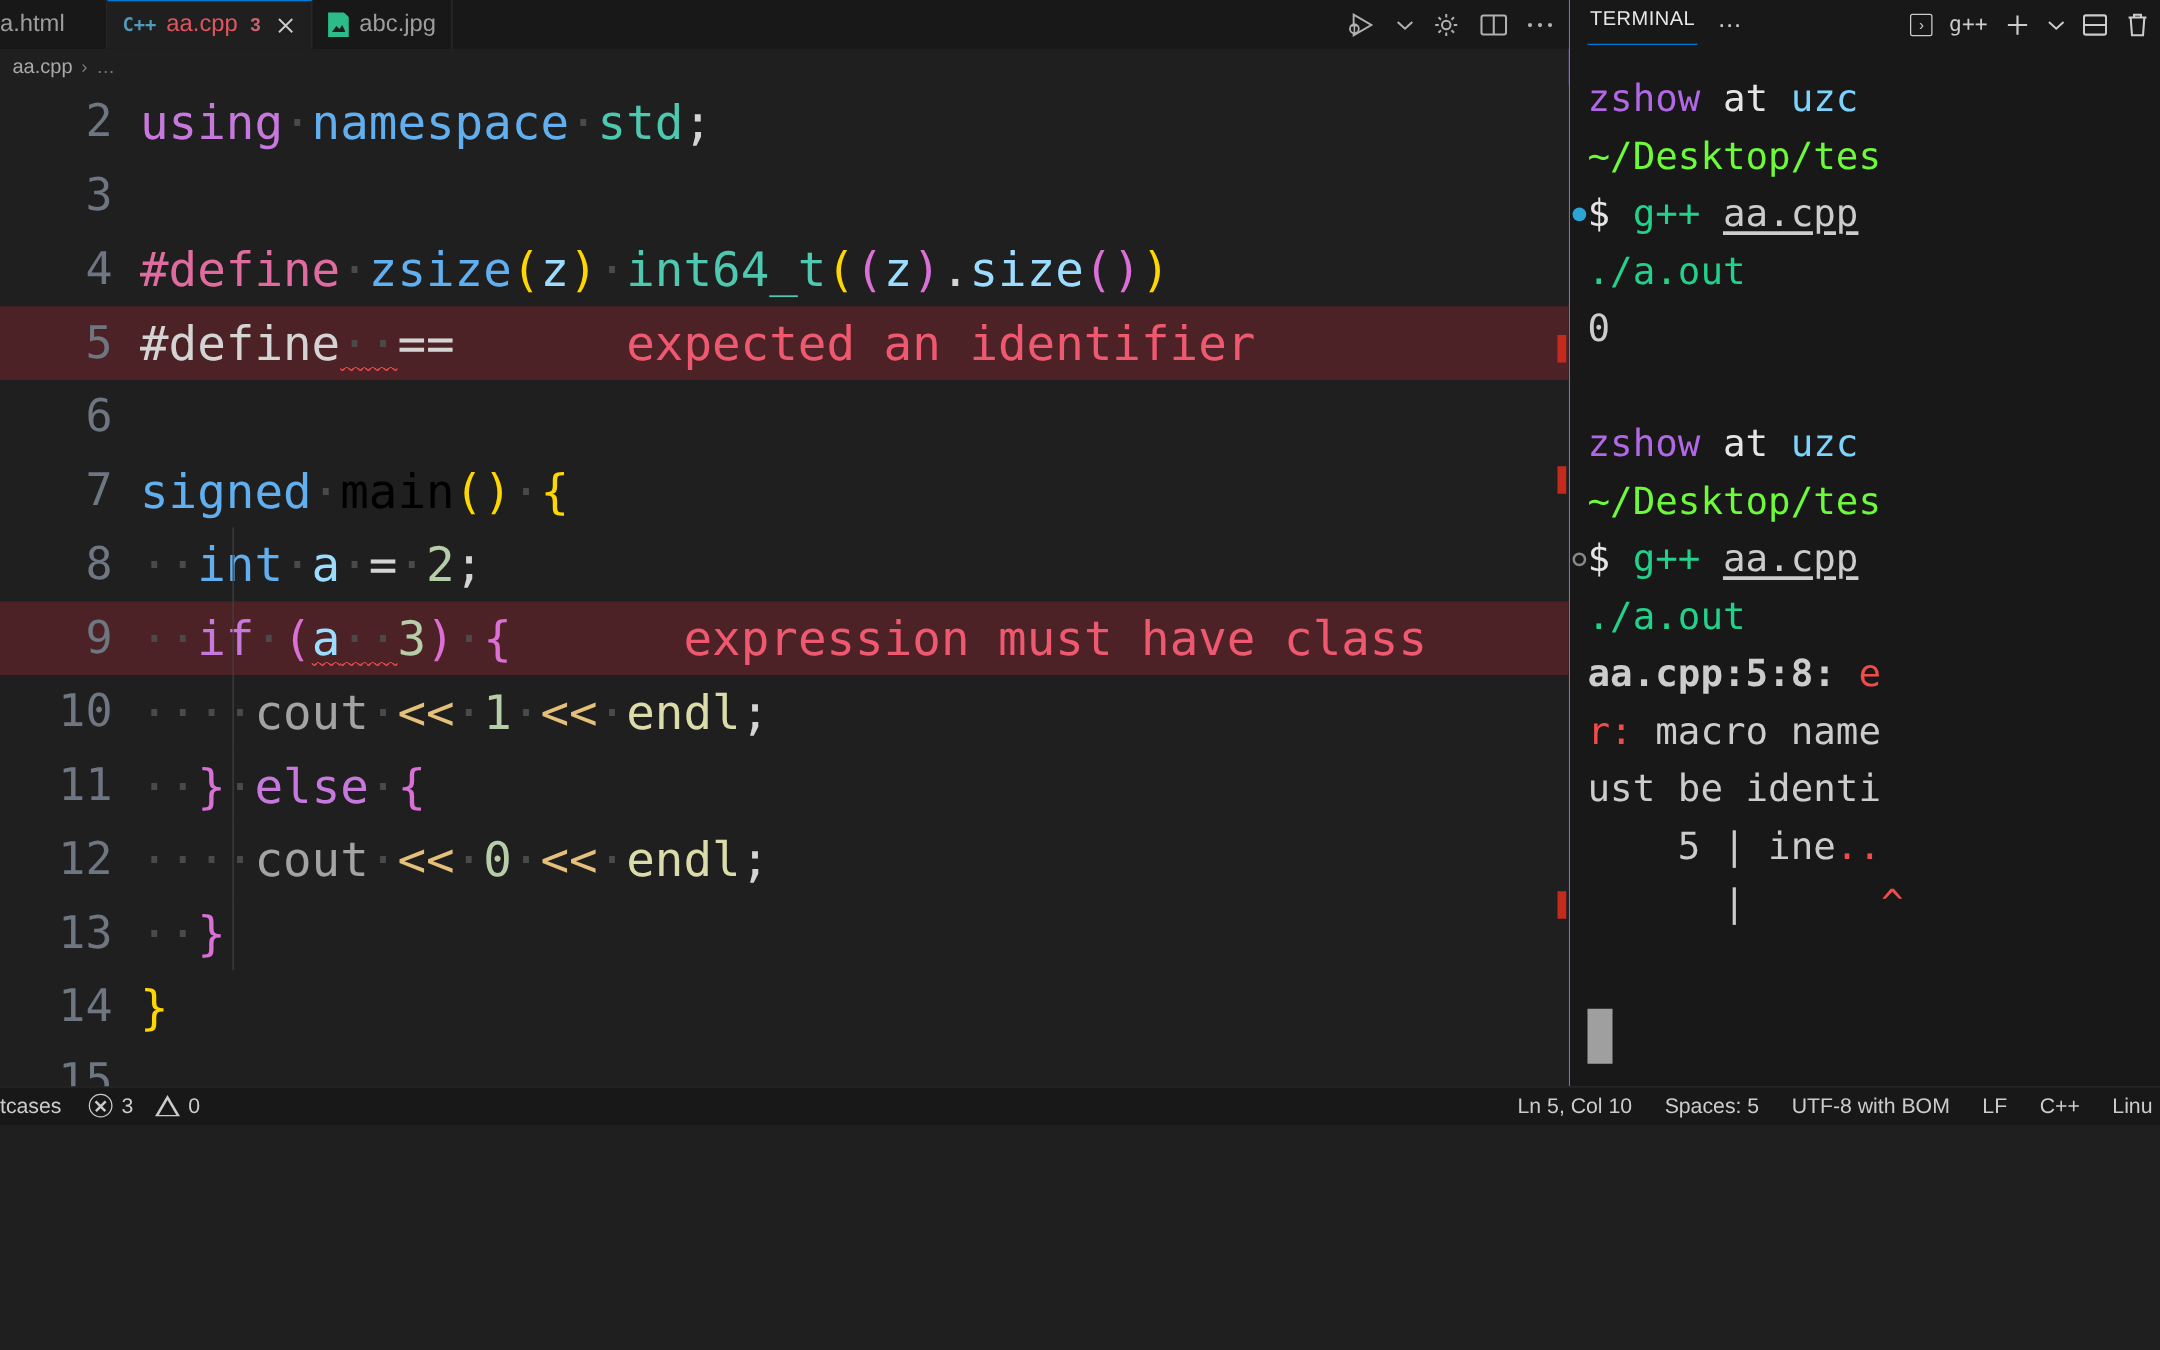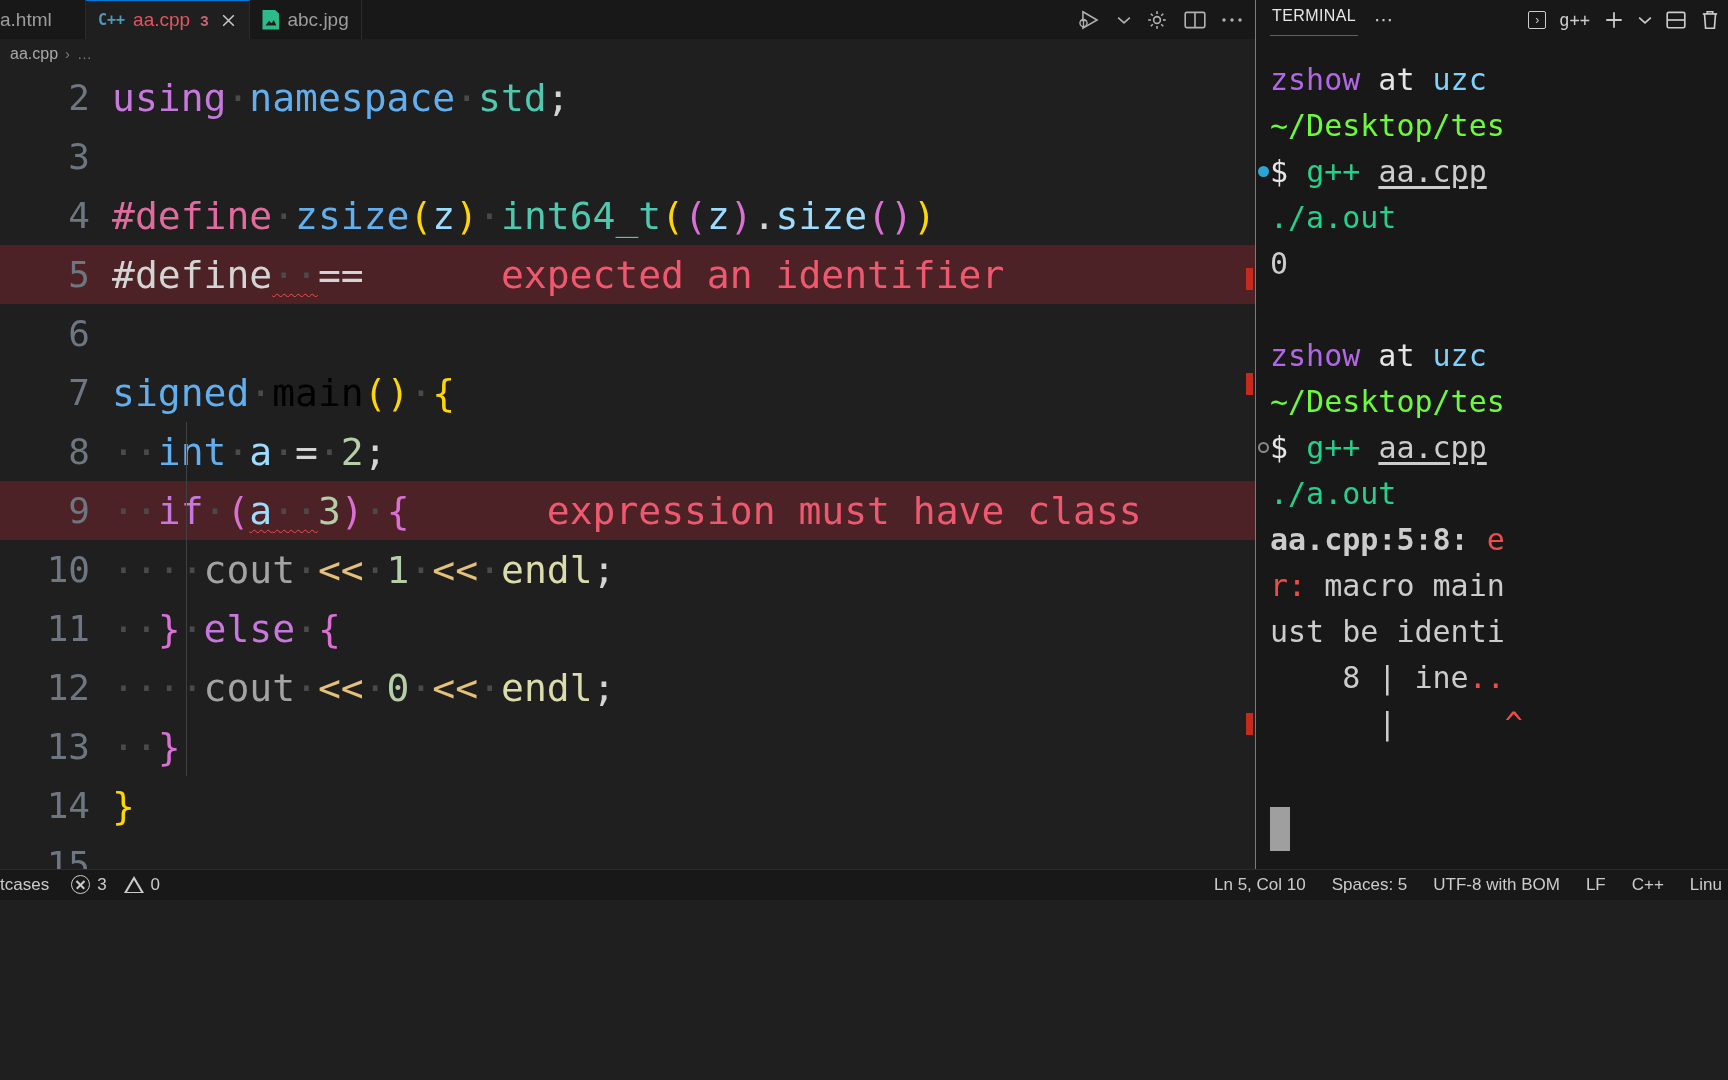--- a/index.html
+++ b/index.html
@@ -287,23 +287,23 @@
           <div class="tline"><span class="c-lgreen">~/Desktop/tes</span></div>
           <div class="tline"><span class="dot-blue"></span><span class="c-white">$ </span><span class="c-green">g++ </span><span class="c-gray u">aa.cpp</span></div>
           <div class="tline"><span class="c-green">./a.out</span></div>
           <div class="tline"><span class="c-gray">0</span></div>
           <div class="tline"><span class="c-gray"></span></div>
           <div class="tline"><span class="c-purple">zshow</span><span class="c-white"> at </span><span class="c-orange">uzc</span></div>
           <div class="tline"><span class="c-lgreen">~/Desktop/tes</span></div>
           <div class="tline"><span class="dot-gray"></span><span class="c-white">$ </span><span class="c-green">g++ </span><span class="c-gray u">aa.cpp</span></div>
           <div class="tline"><span class="c-green">./a.out</span></div>
           <div class="tline"><span class="c-gray bold" style="font-weight: 700;">aa.cpp:5:8: </span><span class="c-red">e</span></div>
-          <div class="tline"><span class="c-red">r:</span><span class="c-gray"> macro main</span></div>
+          <div class="tline"><span class="c-red">r:</span><span class="c-gray"> macro name</span></div>
           <div class="tline"><span class="c-gray">ust be identi</span></div>
-          <div class="tline"><span class="c-gray">    8 | ine</span><span class="c-red">..</span></div>
+          <div class="tline"><span class="c-gray">    5 | ine</span><span class="c-red">..</span></div>
           <div class="tline"><span class="c-gray">      |      </span><span class="c-red">^</span></div>
         </div>
       <div class="term-cursor" style="margin-left:14px;margin-bottom:18px;"></div>
     </div>
   </div>
 
   <div class="statusbar">
     <div class="sb-left">
       <span class="sb-item" style="padding-left:0;">
         <span>tcases</span>

